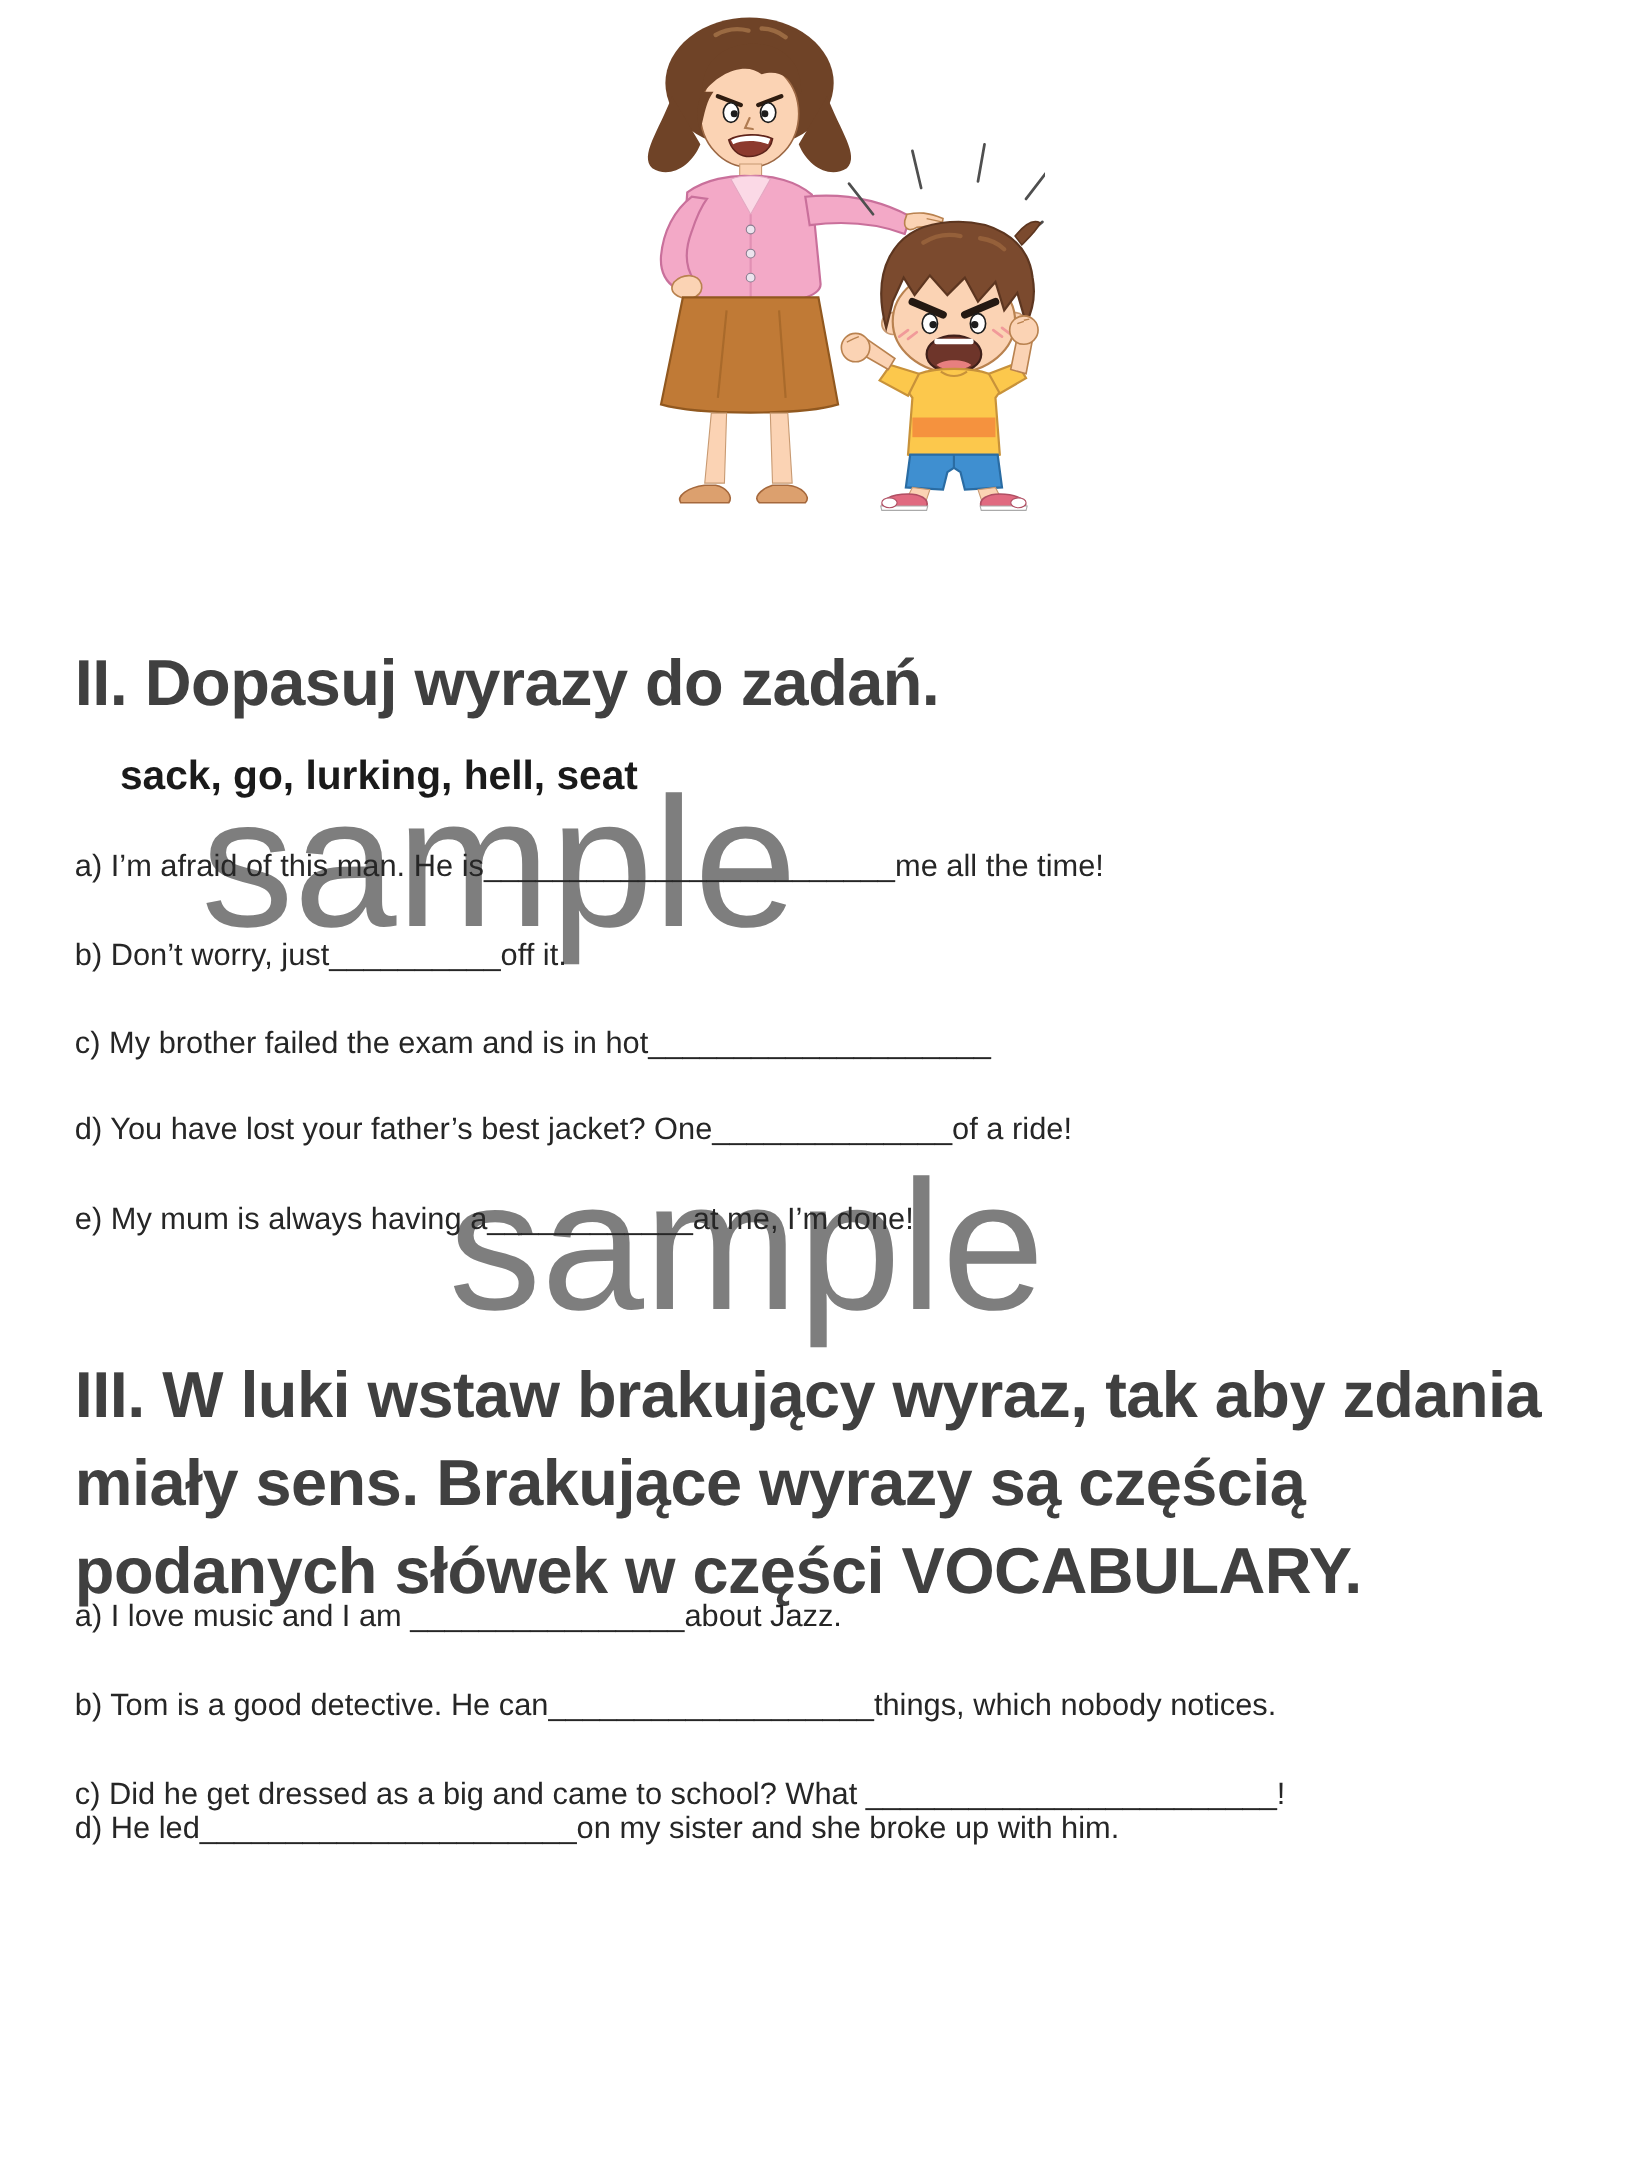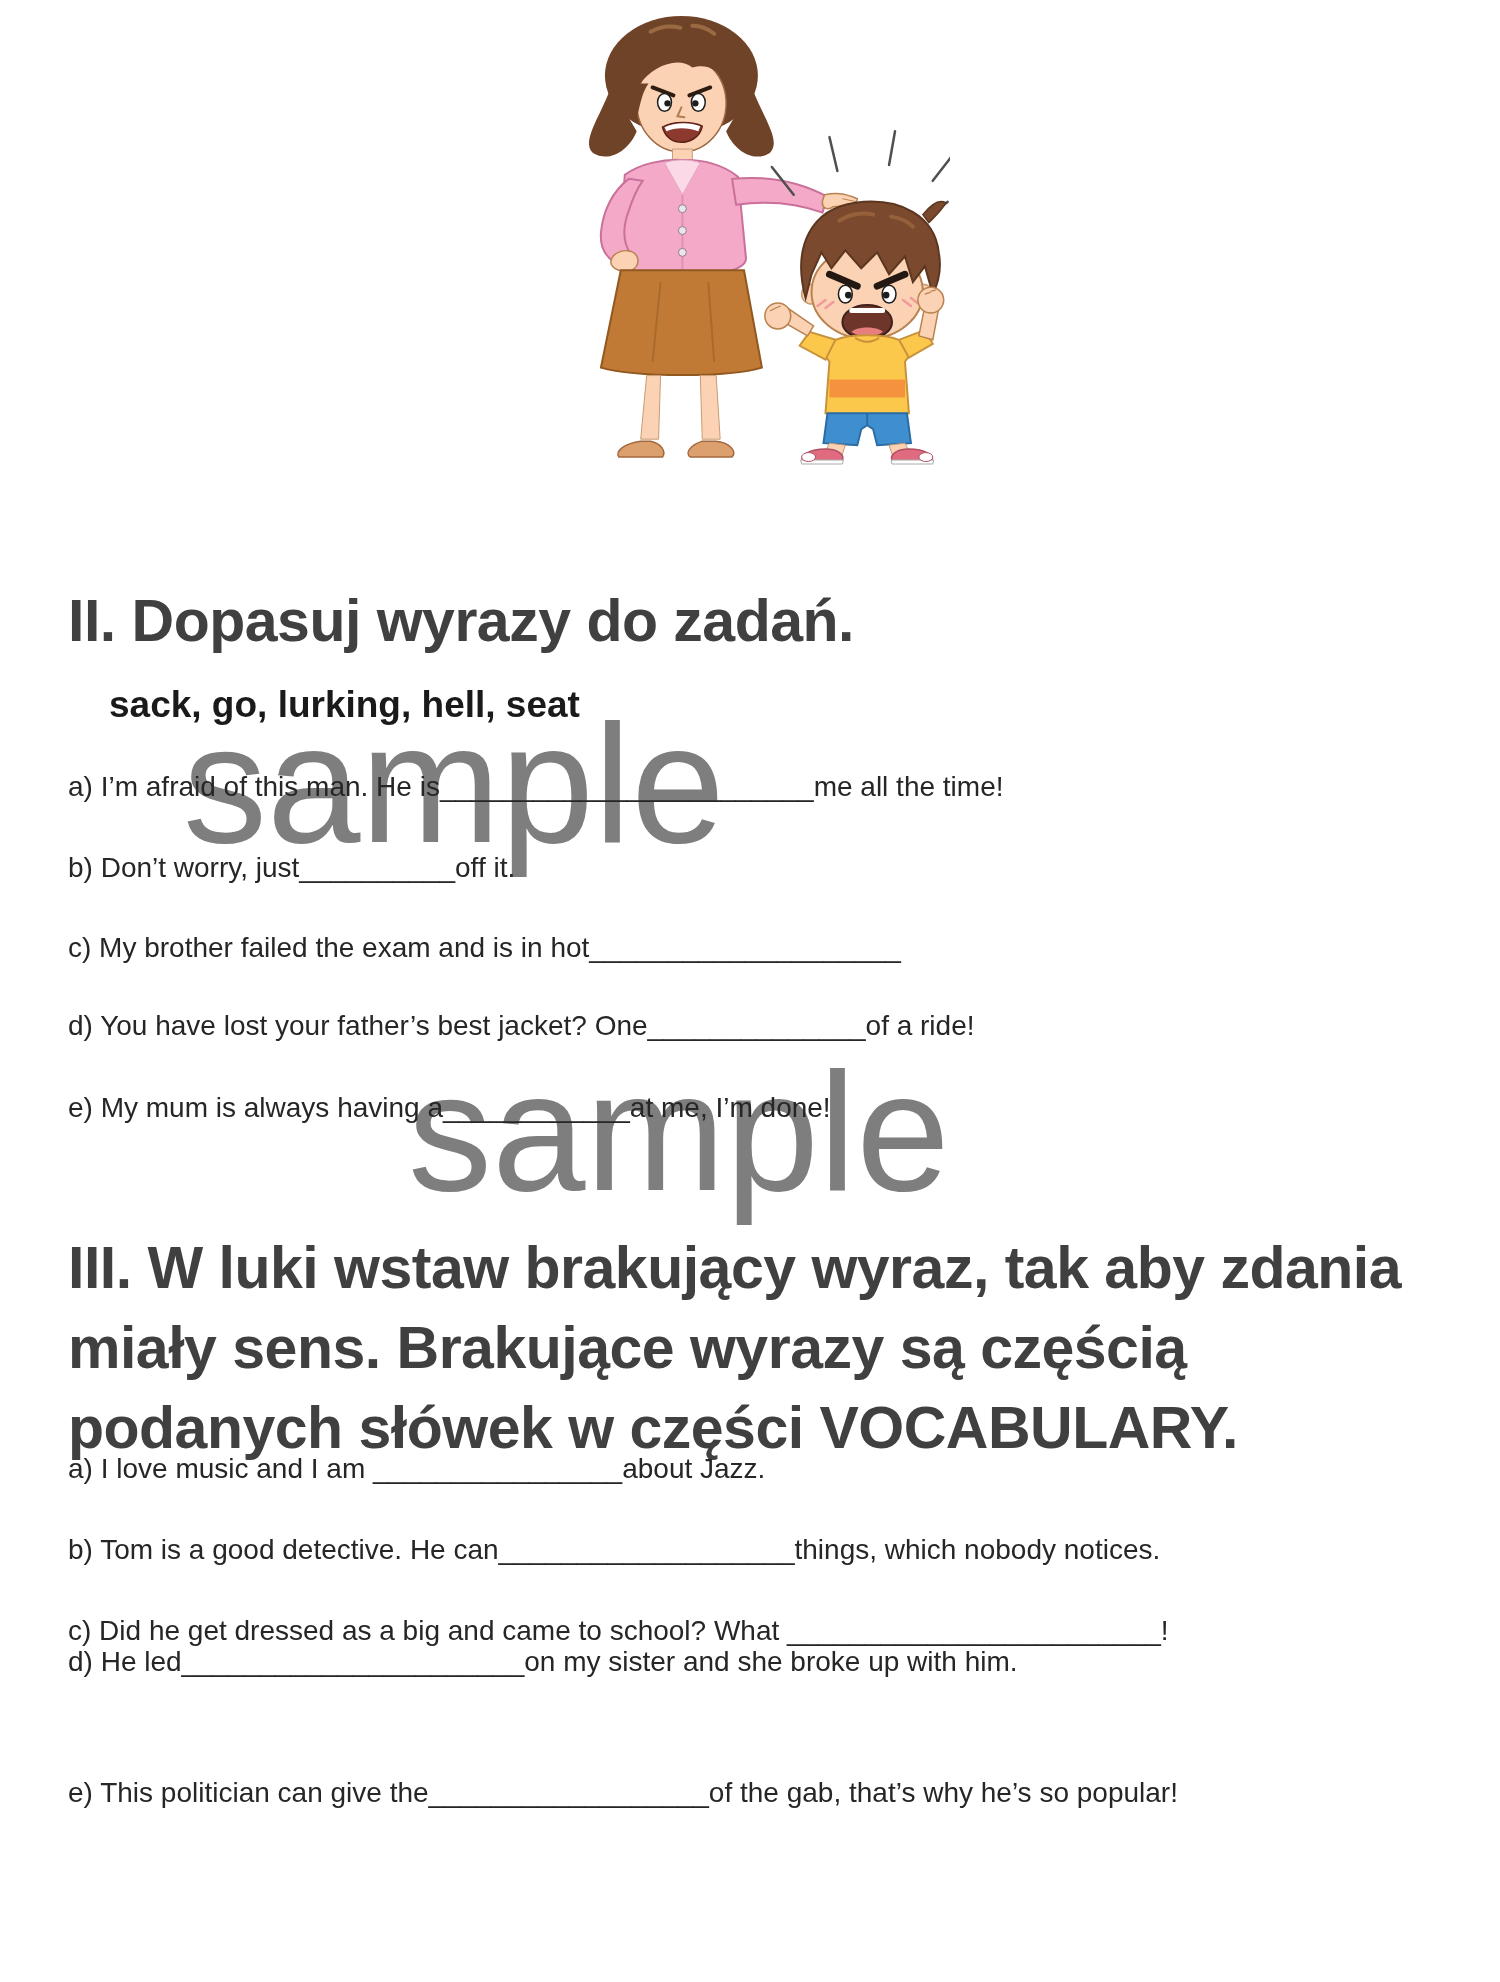--- a/index.html
+++ b/index.html
@@ -139,15 +139,14 @@
   <p class="sentence s2c">c) My brother failed the exam and is in hot____________________</p>
   <p class="sentence s2d">d) You have lost your father’s best jacket? One______________of a ride!</p>
   <p class="sentence s2e">e) My mum is always having a____________at me, I’m done!</p>
 
   <h2 class="heading h3">III. W luki wstaw brakujący wyraz, tak aby zdania miały sens. Brakujące wyrazy są częścią podanych słówek w części VOCABULARY.</h2>
 
   <p class="sentence s3b">b) Tom is a good detective. He can___________________things, which nobody notices.</p>
   <p class="sentence s3a">a) I love music and I am ________________about Jazz.</p>
   <p class="sentence s3c">c) Did he get dressed as a big and came to school? What ________________________!</p>
   <p class="sentence s3d">d) He led______________________on my sister and she broke up with him.</p>
-  <p class="sentence s3e">e) This politician can give the__________________of the gab, that’s why he’s so popular!</p>
 
 </div>
 
 </body></html>

